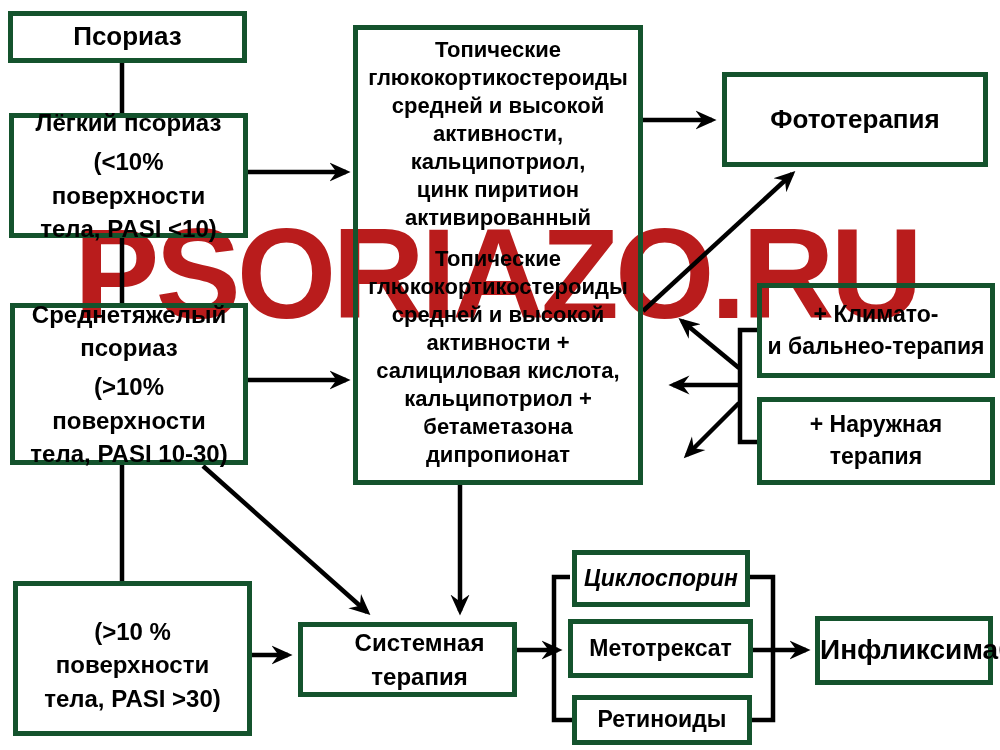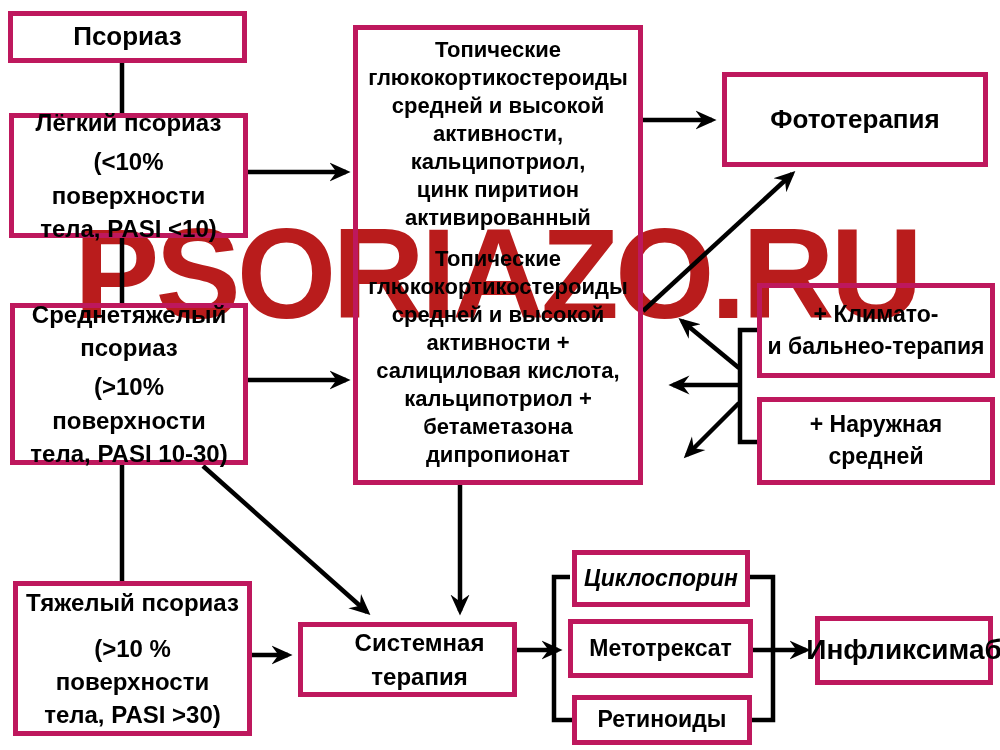--- a/index.html
+++ b/index.html
@@ -8,22 +8,22 @@
     font-family:"Liberation Sans",sans-serif;color:#000;
   }
   #watermark{
     position:absolute;left:74px;top:210px;z-index:1;
     font-weight:bold;font-size:128px;line-height:1;letter-spacing:-4px;
     color:#d2d2d2;white-space:nowrap;user-select:none;
   }
   #arrows{position:absolute;left:0;top:0;z-index:2;pointer-events:none;}
   .node{
     position:absolute;z-index:3;box-sizing:border-box;
-    border:5px solid #be185d;background:transparent;
-    display:flex;flex-direction:column;align-items:center;justify-content:center;
+    border:5px solid #14532d;background:transparent;
+    display:flex;flex-direction:column;justify-content:center;
     text-align:center;font-weight:bold;white-space:pre-line;line-height:1.38;
   }
   .n-psoriasis{left:8px;top:11px;width:239px;height:52px;font-size:26px;}
   .n-mild{left:9px;top:113px;width:239px;height:125px;font-size:24px;}
   .n-moderate{left:10px;top:303px;width:238px;height:162px;font-size:24px;}
   .n-severe{left:13px;top:581px;width:239px;height:155px;font-size:24px;}
   .n-topical{left:353px;top:25px;width:290px;height:460px;font-size:22px;line-height:28px;justify-content:flex-start;padding-top:6px;}
   .n-photo{left:722px;top:72px;width:266px;height:95px;font-size:26px;}
   .n-climato{left:757px;top:283px;width:238px;height:95px;font-size:23px;}
   .n-external{left:757px;top:397px;width:238px;height:88px;font-size:23px;}
@@ -88,21 +88,20 @@
   </div>
 
   <div class="node n-moderate">
     <span>Среднетяжелый
 псориаз</span>
     <span class="detail">(&gt;10% поверхности
 тела, PASI 10-30)</span>
   </div>
 
   <div class="node n-severe">
-    <span>Тяжелый псориаз</span>
     <span class="detail detail-wide">(&gt;10 % поверхности
 тела, PASI &gt;30)</span>
   </div>
 
   <div class="node n-topical">
     <span>Топические
 глюкокортикостероиды
 средней и высокой
 активности,
 кальципотриол,
@@ -121,21 +120,21 @@
   <div class="node n-photo">
     <span>Фототерапия</span>
   </div>
 
   <div class="node n-climato">
     <span>+ Климато-
 и бальнео-терапия</span>
   </div>
 
   <div class="node n-external">
-    <span>+ Наружная средней</span>
+    <span>+ Наружная терапия</span>
   </div>
 
   <div class="node n-systemic">
     <span>Системная терапия</span>
   </div>
 
   <div class="node n-cyclo">
     <span>Циклоспорин</span>
   </div>
 

